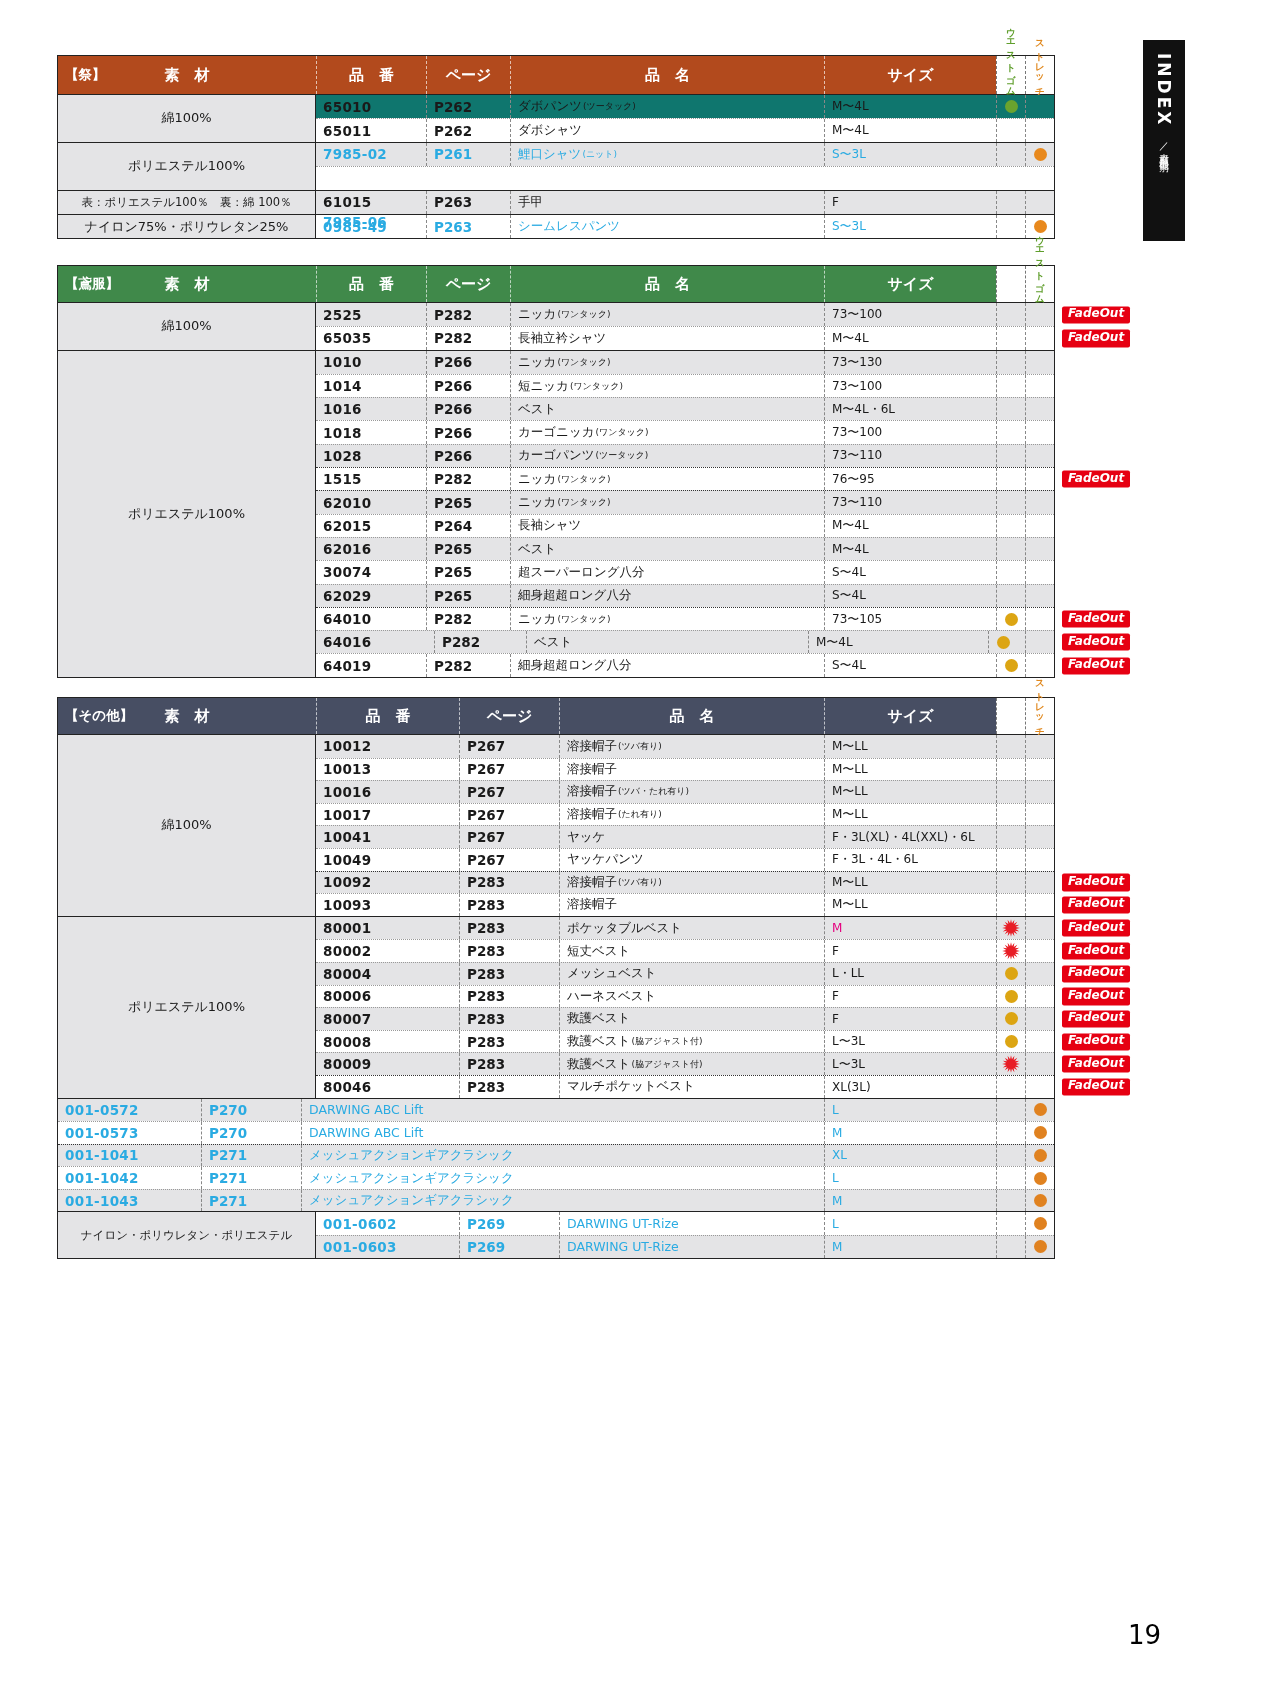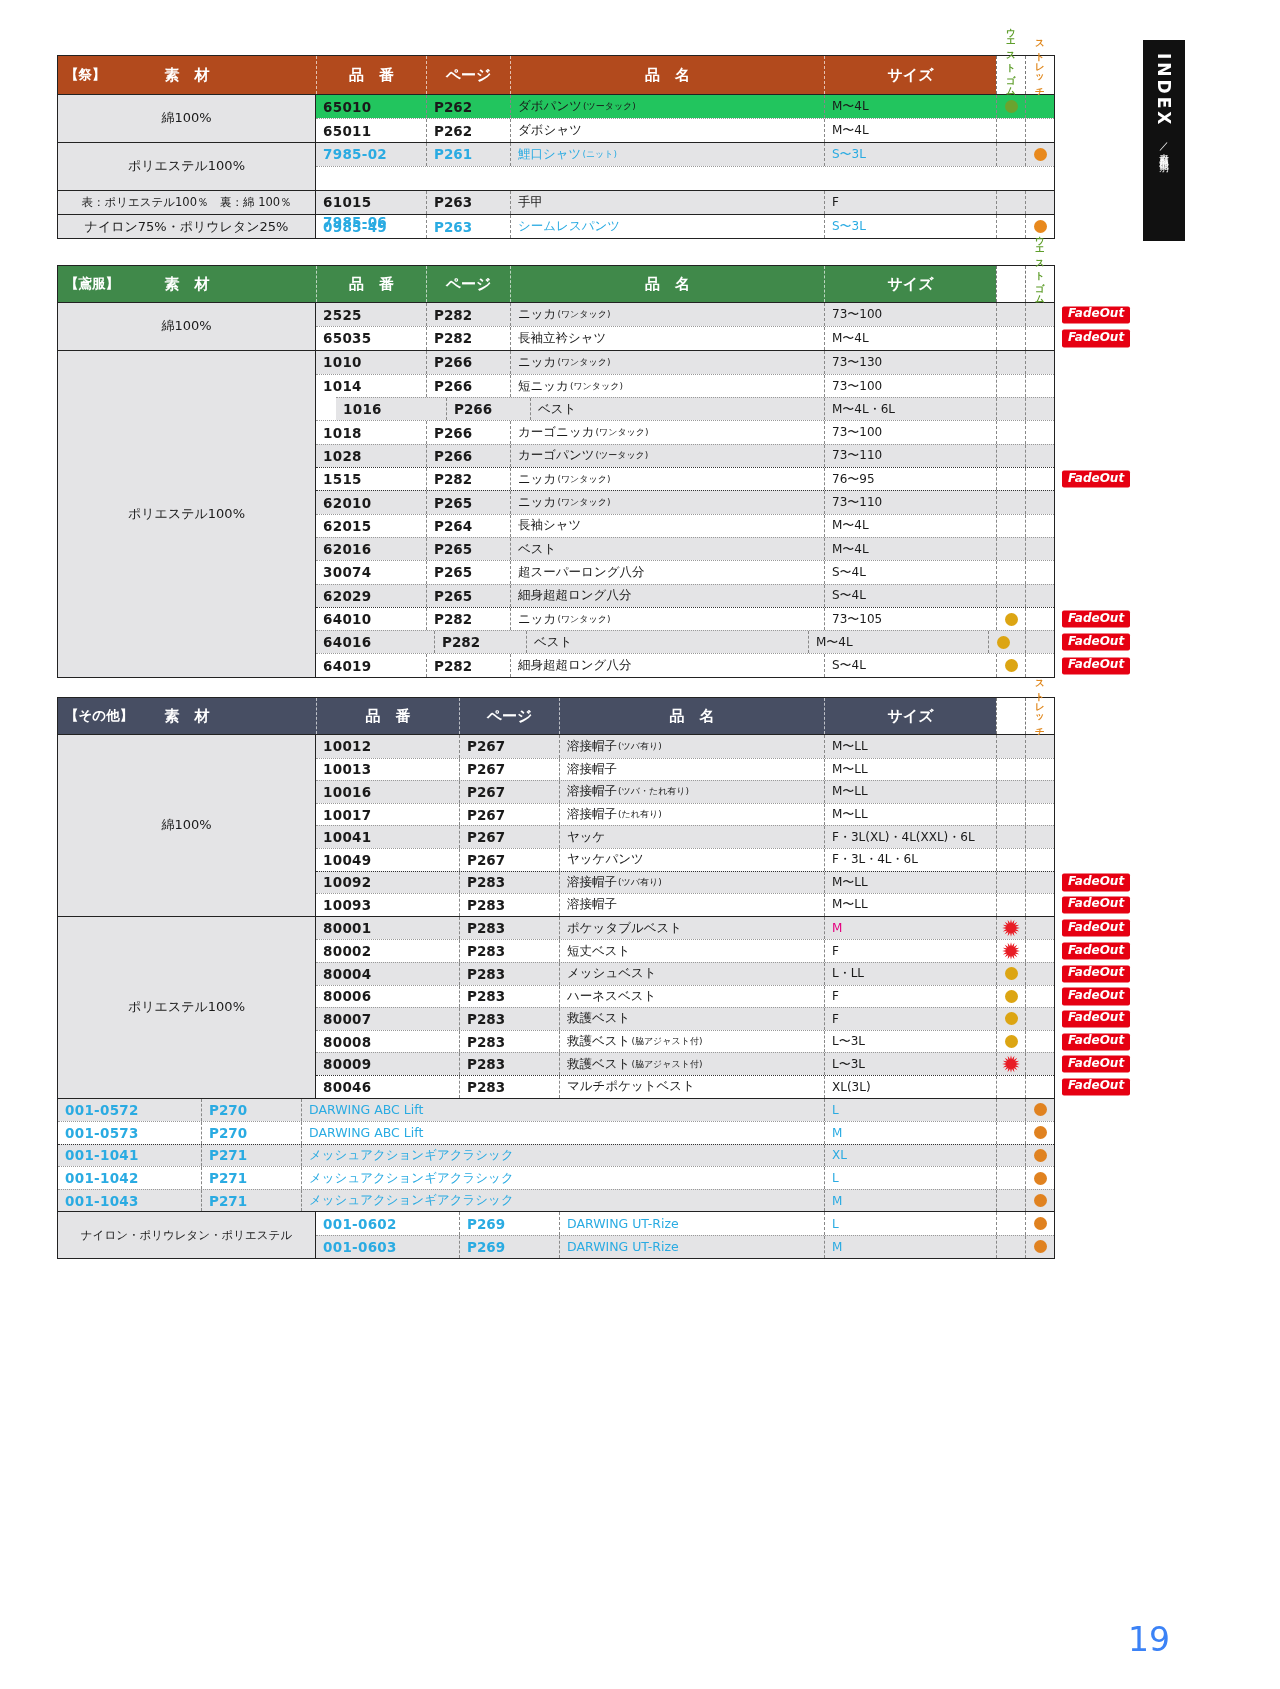--- a/index.html
+++ b/index.html
@@ -56,21 +56,21 @@
          color:#fff;font-size:12px;font-weight:bold;font-style:italic;
          padding:1.5px 6px 2.5px;border-radius:2px;line-height:1.1;white-space:nowrap;}
 
   .index-tab{position:absolute;left:1143px;top:40px;width:42px;height:201px;color:#fff;}
   .it-inner{position:absolute;top:13px;left:50%;transform:translateX(-50%);
             writing-mode:vertical-rl;text-orientation:mixed;white-space:nowrap;}
   .it-title{font-size:17px;font-weight:bold;letter-spacing:3px;}
   .it-sub{font-size:9.5px;letter-spacing:1.5px;margin-top:8px;}
   .it-sub i{font-style:normal;}
 
-  .page-number{position:absolute;left:1128px;top:1620px;font-size:33px;color:#3b82f6;}
+  .page-number{position:absolute;left:1128px;top:1620px;font-size:26px;color:#000000;}
 </style>
 </head>
 <body>
 
 <div class="page">
   <div class="catalog-table" id="table-0">
       <div class="thead">
         <div class="hcell hmat cmat" style="background: rgb(178, 74, 29);">
           <span class="tag">【祭】</span>
           <span>素　材</span>
@@ -82,21 +82,21 @@
         <div class="hcell icell ihead">
           <span class="vlabel" style="color: rgb(95, 158, 44);">ウエストゴム</span>
         </div>
         <div class="hcell icell ihead">
           <span class="vlabel" style="color: rgb(224, 136, 30);">ストレッチ</span>
         </div>
       </div>
       <div class="group">
         <div class="gmat cmat" style="background: rgb(228, 228, 230);">綿100%</div>
         <div class="grows">
-          <div class="row first" style="background: #22c55e;">
+          <div class="row first" style="background: #0f766e;">
             <div class="cell code ccode">65010</div>
             <div class="cell pageref cpage">P262</div>
             <div class="cell name cname">
               <span class="nm">ダボパンツ</span>
               <span class="nt">(ツータック)</span>
             </div>
             <div class="cell size csize">
               <span>M〜4L</span>
             </div>
             <div class="cell icell">
@@ -261,21 +261,21 @@
             <div class="cell name cname">
               <span class="nm">短ニッカ</span>
               <span class="nt">(ワンタック)</span>
             </div>
             <div class="cell size csize">
               <span>73〜100</span>
             </div>
             <div class="cell icell"></div>
             <div class="cell icell"></div>
           </div>
-          <div class="row" style="background: rgb(228, 228, 230); margin-left: 20px;">
+          <div class="row" style="background: rgb(228, 228, 230);">
             <div class="cell code ccode">1016</div>
             <div class="cell pageref cpage">P266</div>
             <div class="cell name cname">
               <span class="nm">ベスト</span>
             </div>
             <div class="cell size csize">
               <span>M〜4L・6L</span>
             </div>
             <div class="cell icell"></div>
             <div class="cell icell"></div>

